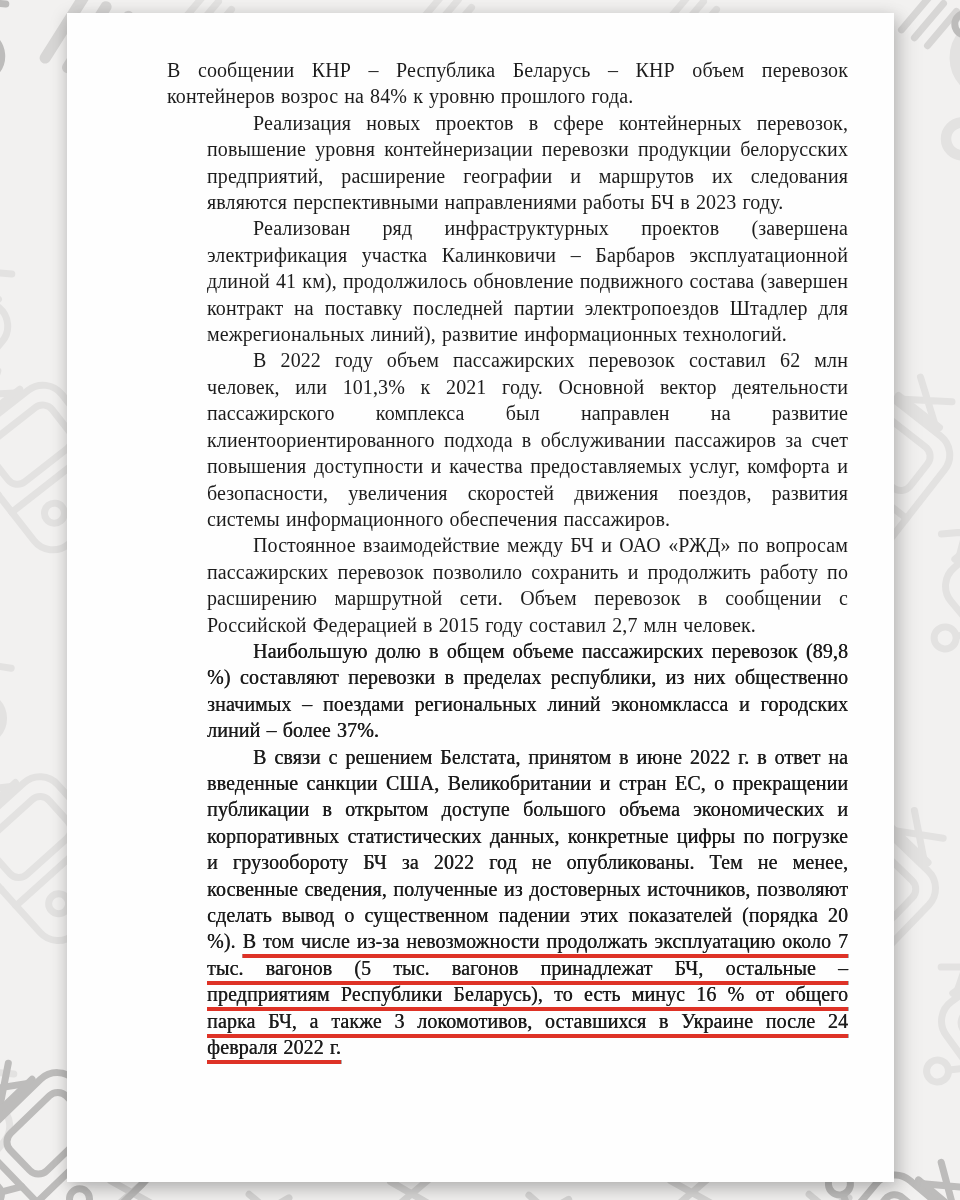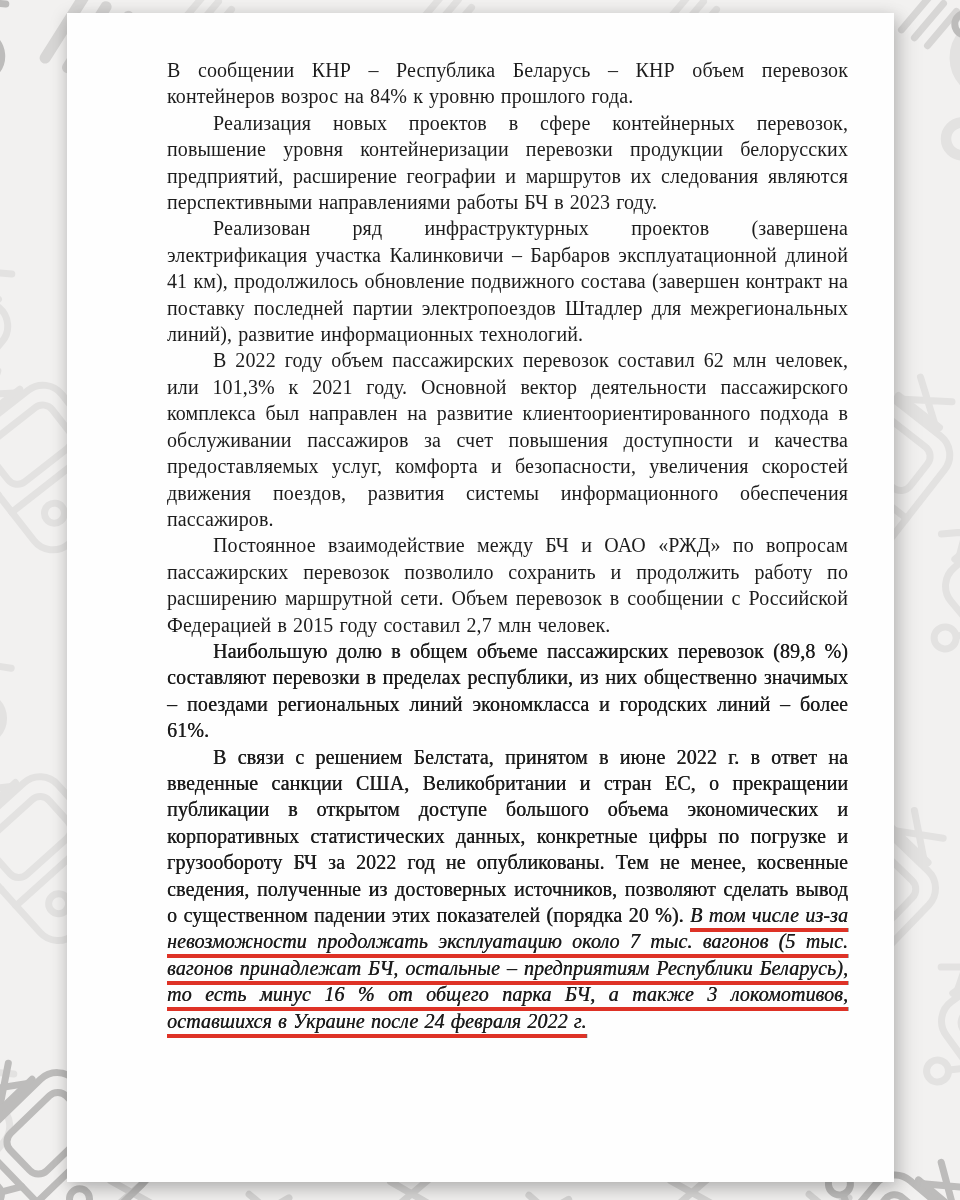--- a/index.html
+++ b/index.html
@@ -17,30 +17,29 @@
     background:var(--paper,#fefefe);
     box-shadow:0 4px 16px rgba(0,0,0,.22),10px 8px 20px rgba(0,0,0,.10);
   }
   .textblock{
     position:absolute;left:100px;top:44px;width:681px;
     color:var(--ink,#1c1c1c);
     font-size:20px;line-height:26.4px;
     text-align:justify;letter-spacing:.1px;word-spacing:1px;
   }
   .para{margin:0;}
-  .indent{text-indent:46px;}
+  .indent{text-indent:46px;margin-left:40px;}
   .heavy{text-shadow:.35px 0 0 currentColor;}
   .justify-last{text-align-last:justify;}
   .redline{
     text-decoration:underline;
     text-decoration-color:var(--underline,#de3226);
     text-decoration-thickness:4.2px;
     text-underline-offset:6px;
     text-decoration-skip-ink:none;
-    font-style:italic;
   }
 </style>
 </head>
 <body>
 
 <div class="scene">
 
   <svg class="watermark" width="960" height="1200" viewBox="0 0 960 1200" aria-hidden="true">
     <defs>
       <g id="tram" stroke="currentColor" fill="none" stroke-width="7" stroke-linecap="round" stroke-linejoin="round">
@@ -97,20 +96,20 @@
 
       <p class="para indent">Реализация новых проектов в сфере контейнерных перевозок, повышение уровня контейнеризации перевозки продукции белорусских предприятий, расширение географии и маршрутов их следования являются перспективными направлениями работы БЧ в 2023 году.</p>
 
       <p class="para indent">Реализован ряд инфраструктурных проектов (завершена электрификация участка Калинковичи – Барбаров эксплуатационной длиной 41 км), продолжилось обновление подвижного состава (завершен контракт на поставку последней партии электропоездов Штадлер для межрегиональных линий), развитие информационных технологий.</p>
 
       <p class="para indent">В 2022 году объем пассажирских перевозок составил 62 млн человек, или 101,3% к 2021 году. Основной вектор деятельности пассажирского комплекса был направлен на развитие клиентоориентированного подхода в обслуживании пассажиров за счет повышения доступности и качества предоставляемых услуг, комфорта и безопасности, увеличения скоростей движения поездов, развития системы информационного обеспечения пассажиров.</p>
 
       <p class="para indent">Постоянное взаимодействие между БЧ и ОАО «РЖД» по вопросам пассажирских перевозок позволило сохранить и продолжить работу по расширению маршрутной сети. Объем перевозок в сообщении с Российской Федерацией в 2015 году составил 2,7 млн человек.</p>
 
 
-      <p class="para indent heavy">Наибольшую долю в общем объеме пассажирских перевозок (89,8 %) составляют перевозки в пределах республики, из них общественно значимых – поездами региональных линий экономкласса и городских линий – более 61%.</p>
+      <p class="para indent heavy">Наибольшую долю в общем объеме пассажирских перевозок (89,8 %) составляют перевозки в пределах республики, из них общественно значимых – поездами региональных линий экономкласса и городских линий – более 37%.</p>
 
       <p class="para indent heavy"><span>В связи с решением Белстата, принятом в июне 2022 г. в ответ на введенные санкции США, Великобритании и стран ЕС, о прекращении публикации в открытом доступе большого объема экономических и корпоративных статистических данных, конкретные цифры по погрузке и грузообороту БЧ за 2022 год не опубликованы. Тем не менее, косвенные сведения, полученные из достоверных источников, позволяют сделать вывод о существенном падении этих показателей (порядка 20 %). </span><span class="redline">В том числе из-за невозможности продолжать эксплуатацию около 7 тыс. вагонов (5 тыс. вагонов принадлежат БЧ, остальные – предприятиям Республики Беларусь), то есть минус 16 % от общего парка БЧ, а также 3 локомотивов, оставшихся в Украине после 24 февраля 2022 г.</span></p>
 
 
     </div>
   </div>
 </div>
 
 </body></html>

